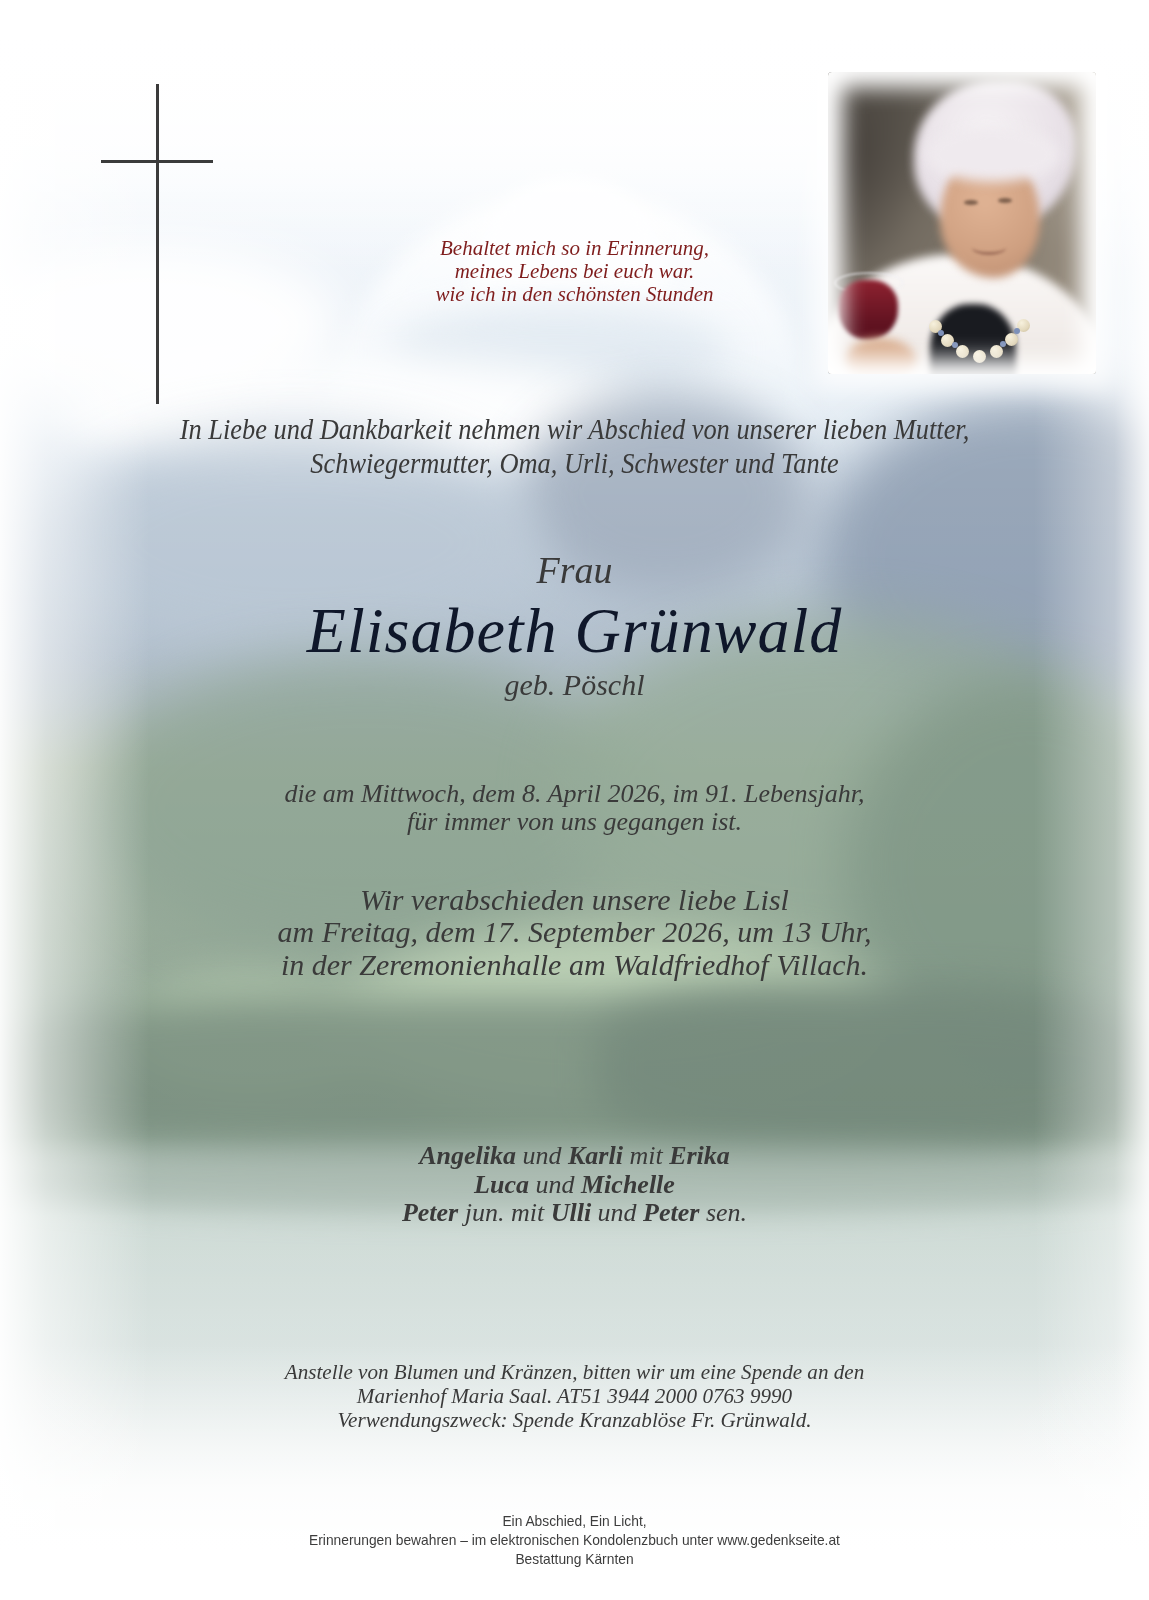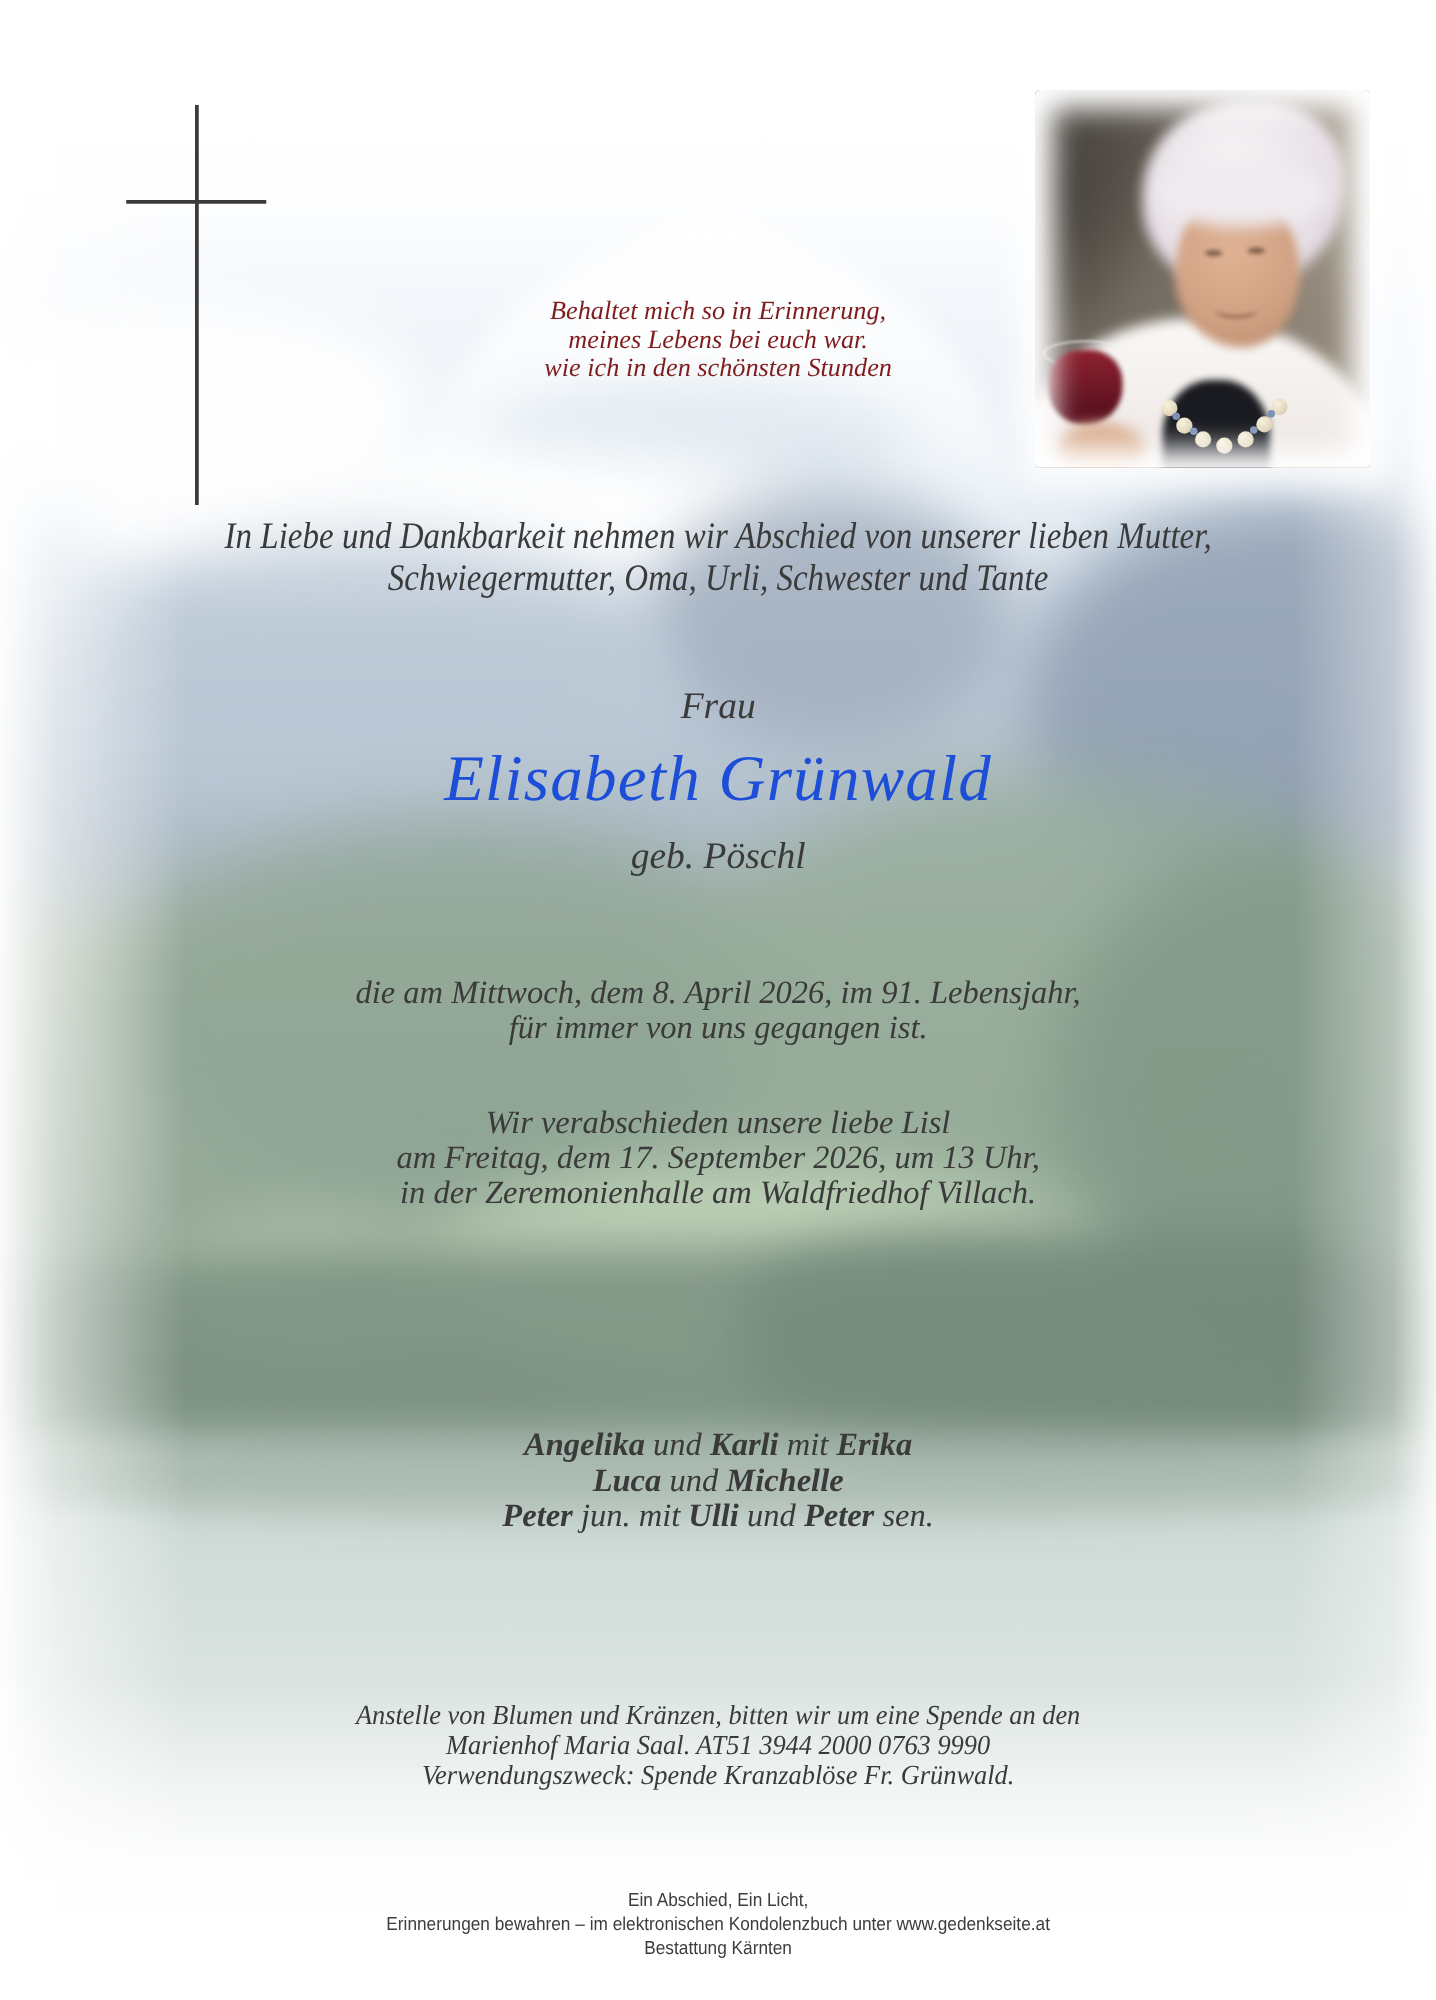--- a/index.html
+++ b/index.html
@@ -81,25 +81,25 @@
   .ph-wine{position:absolute;left:10px;top:208px;width:60px;height:60px;
     border-radius:42% 42% 50% 50%;background:linear-gradient(180deg,#8e2230 0%,#5f1220 75%);filter:blur(2px);}
   .ph-hand{position:absolute;left:16px;top:266px;width:72px;height:46px;border-radius:50%;
     background:#d9ad8e;filter:blur(5px);}
   .ph-feather{position:absolute;inset:-1px;box-shadow:inset 0 0 22px 16px #ffffff;border-radius:4px;}
 
   
   .t{position:absolute;left:0;width:100%;text-align:center;color:#3a3a3a;font-style:italic;}
   .motto{top:237px;font-size:21px;line-height:1.1;color:#7f1d1d;}
   .intro{top:412px;font-size:30px;line-height:1.12;transform:scaleX(.88);}
-  .frau{top:548px;font-size:30px;}
-  .name{top:594px;font-size:52px;color:#1d4ed8;letter-spacing:1px;}
+  .frau{top:548px;font-size:38px;}
+  .name{top:594px;font-size:64px;color:#0f172a;letter-spacing:1px;}
   .geb{top:668px;font-size:30px;}
   .death{top:780px;font-size:26px;line-height:1.08;}
-  .farewell{top:884px;font-size:26px;line-height:1.08;}
+  .farewell{top:884px;font-size:30px;line-height:1.08;}
   .remembrance{top:1058px;font-size:26px;}
   .family{top:1142px;font-size:26px;line-height:1.1;}
   .family .fb{font-weight:bold;}
   .closing{top:1238px;font-size:26px;}
   .donation{top:1360px;font-size:22px;line-height:1.1;transform:scaleX(.96);}
   .footer{top:1512px;font-size:15px;line-height:1.25;font-family:"Liberation Sans",sans-serif;
     font-style:normal;color:#3d3d3d;transform:scaleX(.92);}
 </style>
 </head>
 <body>

